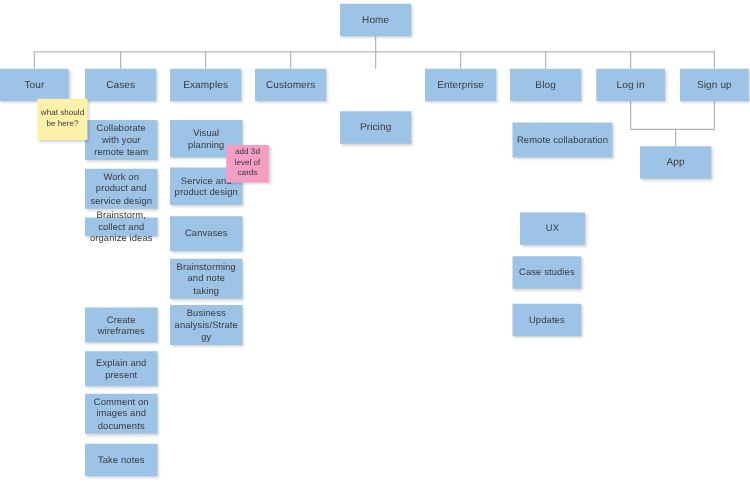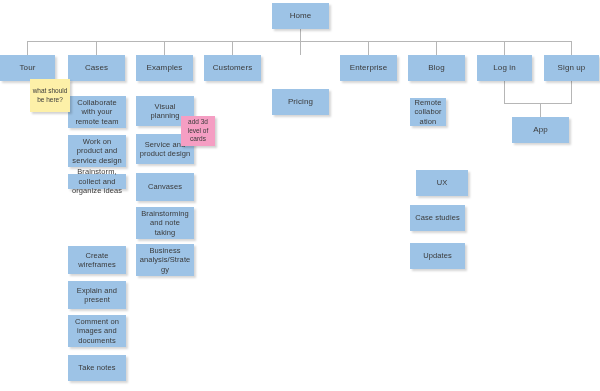--- a/index.html
+++ b/index.html
@@ -105,21 +105,21 @@
   <div class="card" style="left: 68px; top: 281px; width: 58px; height: 28px;">Explain and present</div>
   <div class="card" style="left: 68px; top: 315px; width: 58px; height: 32px;">Comment on images and documents</div>
   <div class="card" style="left: 68px; top: 355px; width: 58px; height: 26px;">Take notes</div>
 
   <div class="card" style="left: 136px; top: 96px; width: 58px; height: 30px;">Visual planning</div>
   <div class="card" style="left: 136px; top: 134px; width: 58px; height: 30px;">Service and product design</div>
   <div class="card" style="left: 136px; top: 173px; width: 58px; height: 28px;">Canvases</div>
   <div class="card" style="left: 136px; top: 207px; width: 58px; height: 32px;">Brainstorming and note taking</div>
   <div class="card" style="left: 136px; top: 244px; width: 58px; height: 32px;">Business analysis/Strategy</div>
 
-  <div class="card" style="left: 410px; top: 98px; width: 36px; height: 28px;">Remote collaboration</div>
+  <div class="card" style="left: 410px; top: 98px; width: 80px; height: 28px;">Remote collaboration</div>
   <div class="card" style="left: 416px; top: 170px; width: 52px; height: 26px;">UX</div>
   <div class="card" style="left: 410px; top: 205px; width: 55px; height: 26px;">Case studies</div>
   <div class="card" style="left: 410px; top: 243px; width: 55px; height: 26px;">Updates</div>
 
   <div class="card l1" style="left: 512px; top: 117px; width: 57px; height: 26px;">App</div>
 
   <div class="note yellow" style="left: 30px; top: 79px; width: 40px; height: 33px;">what should be here?</div>
   <div class="note pink" style="left: 181px; top: 116px; width: 34px; height: 30px;">add 3d level of cards</div>
 
 </div>

